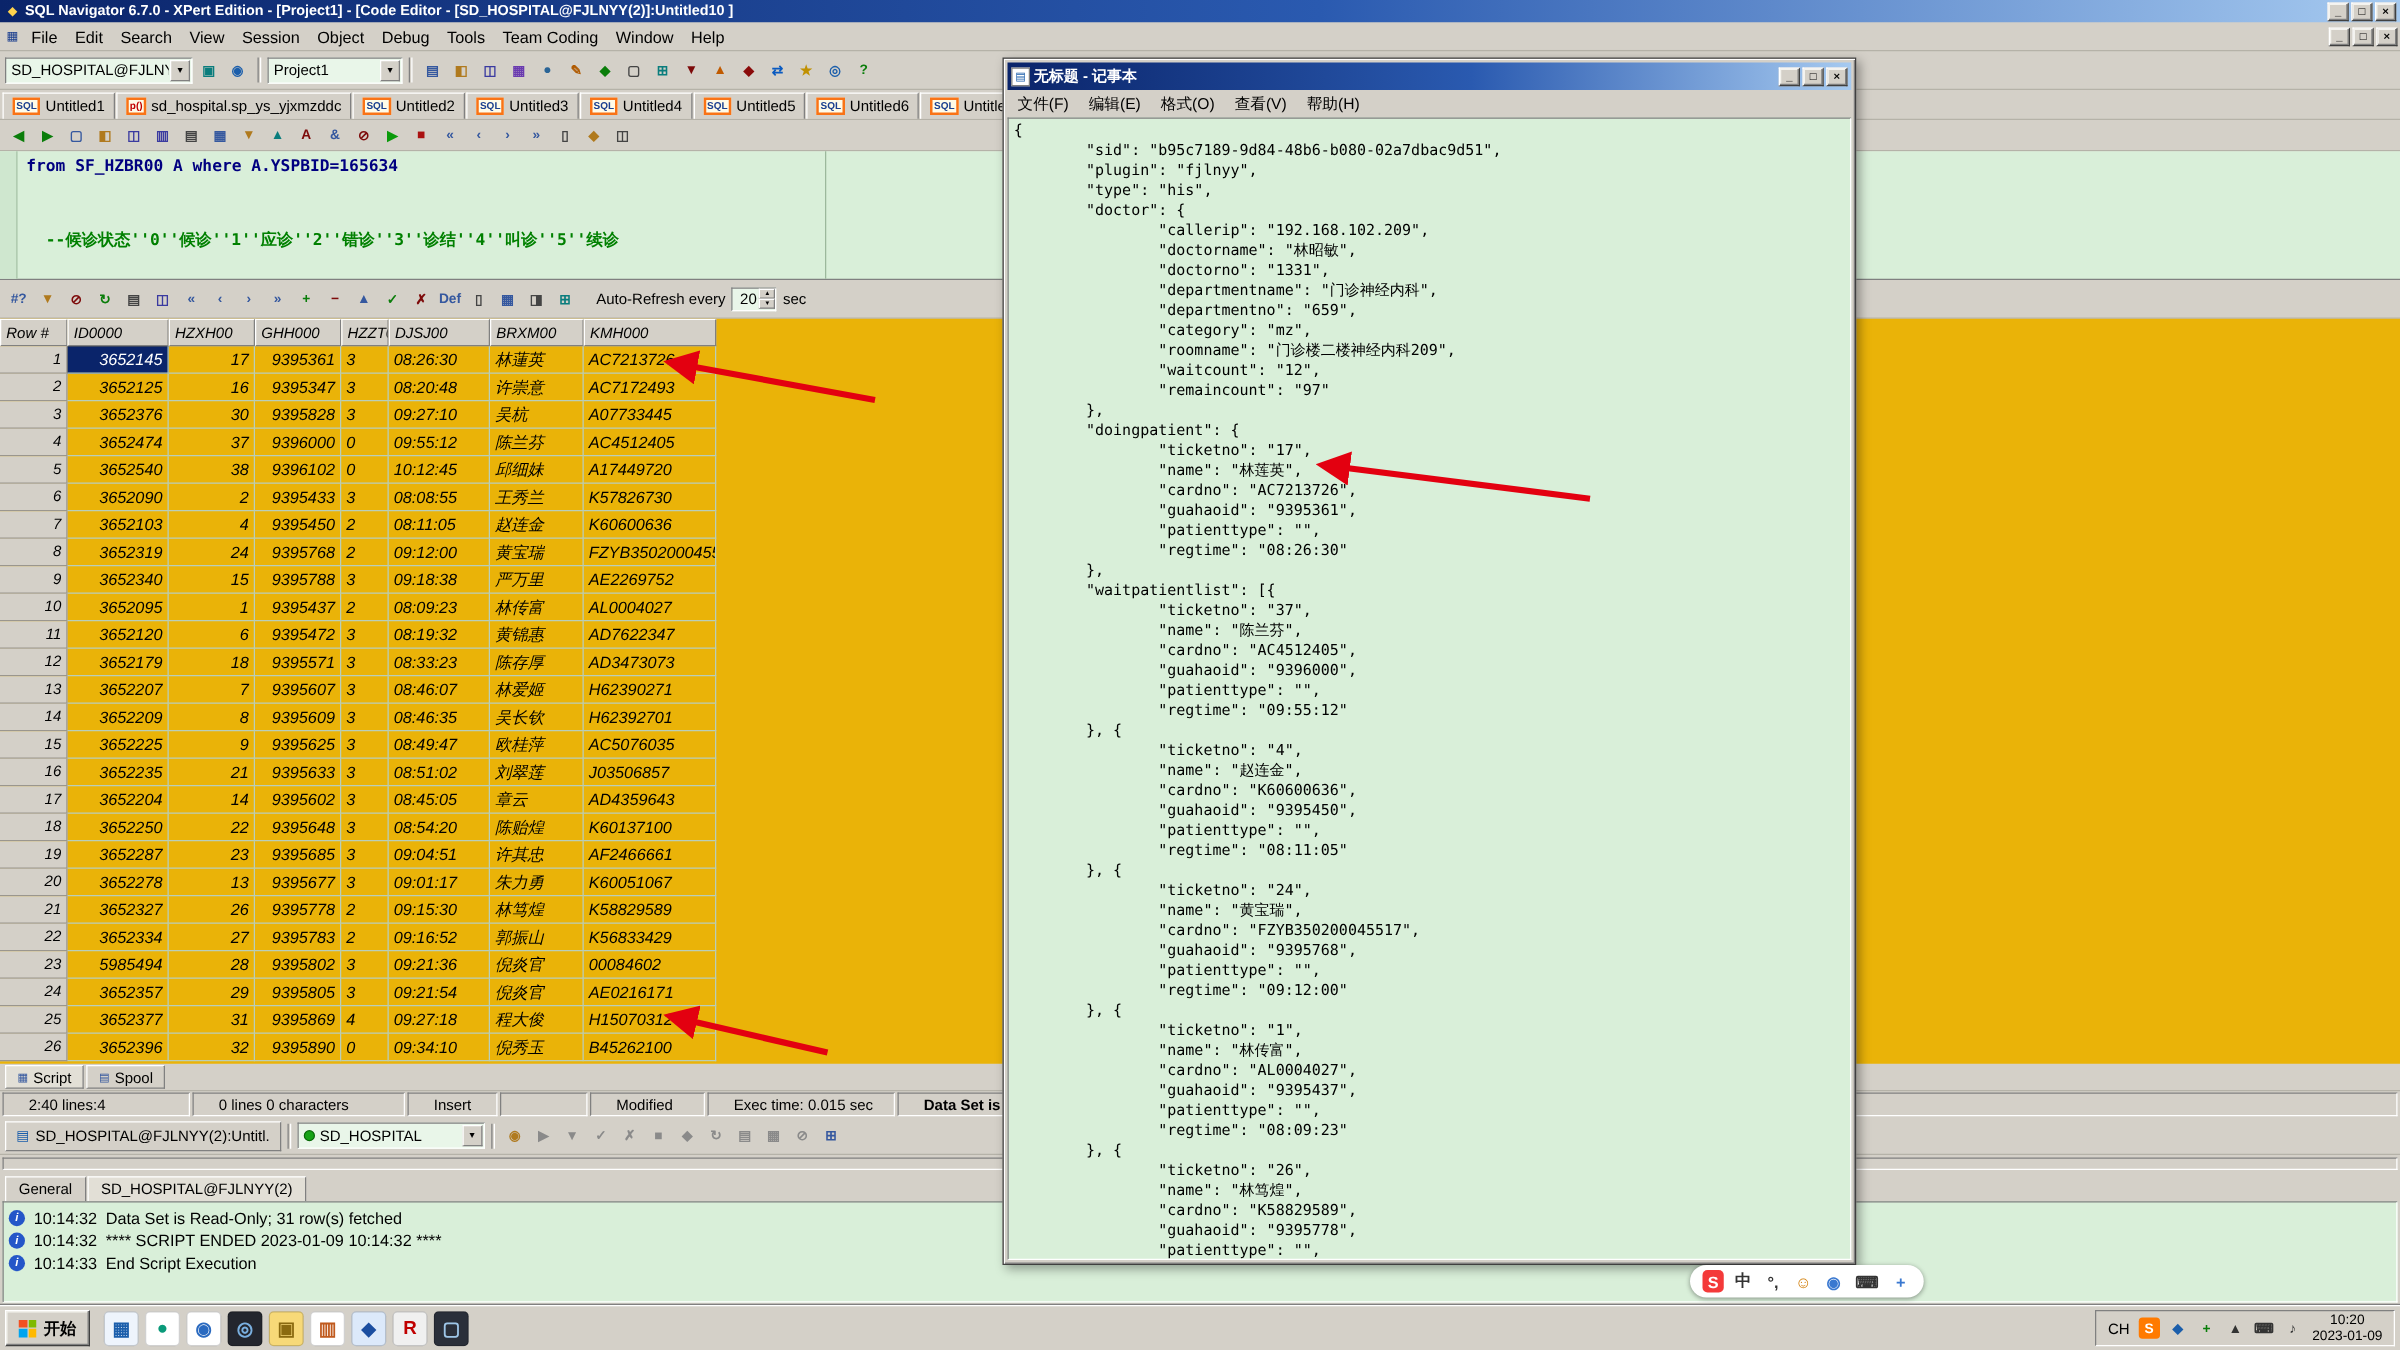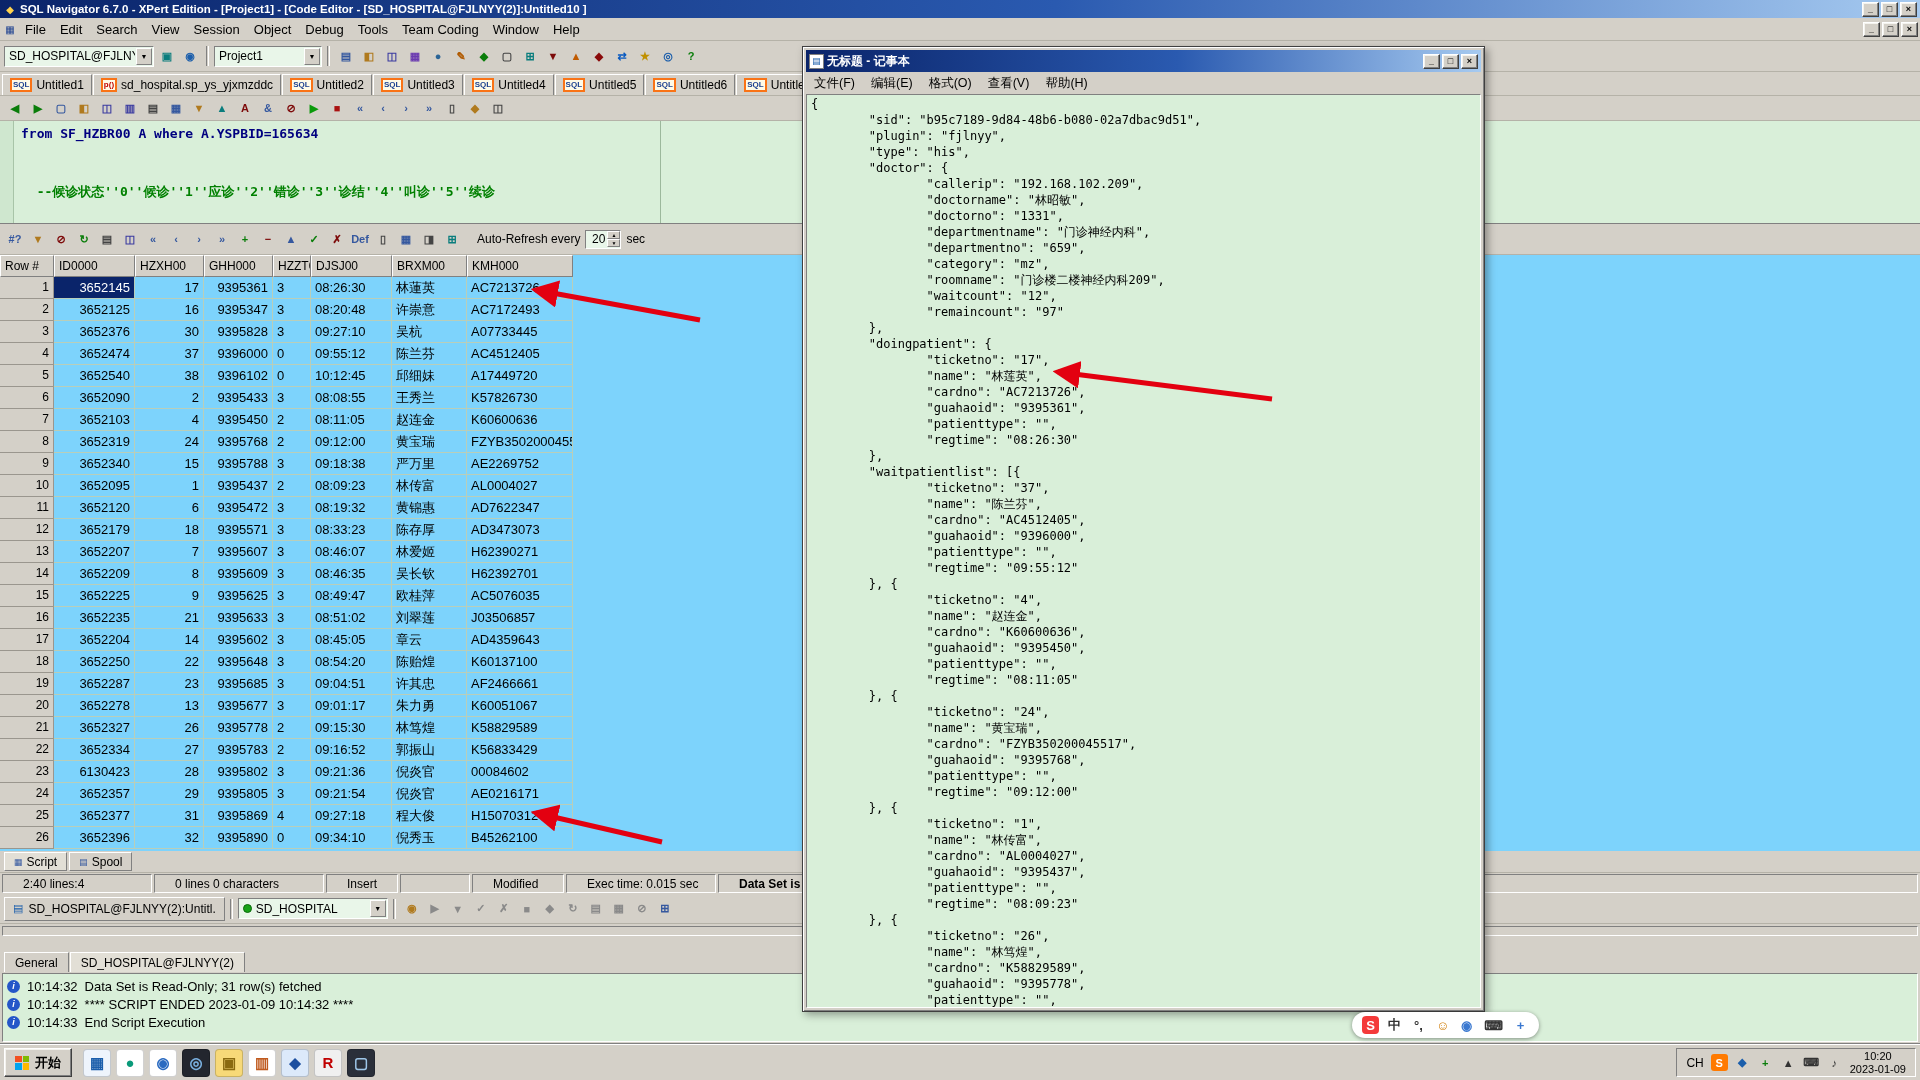--- a/index.html
+++ b/index.html
@@ -31,21 +31,21 @@
 .egutter{position:absolute;left:0;top:0;bottom:0;width:14px;background:#cfe7cf;border-right:1px solid #a8c4a8;}
 .elines{position:absolute;left:21px;top:5px;right:0;font-family:"DejaVu Sans Mono",monospace;font-weight:bold;font-size:13px;}
 .eline{height:19px;white-space:pre;}
 .emargin{position:absolute;left:660px;top:0;bottom:0;width:1px;background:#9cb89c;}
 .gridtb{height:31px;display:flex;align-items:center;padding:0 4px;border-bottom:1px solid #b5b2a8;flex:0 0 auto;background:#d4d0c8;}
 .autorefresh{display:flex;align-items:center;gap:5px;margin-left:14px;font-size:12px;white-space:nowrap;}
 .spin{width:36px;height:19px;background:#e9f6e9;border:1px solid;border-color:#808080 #fff #fff #808080;display:flex;align-items:center;}
 .sval{flex:1;text-align:right;padding-right:2px;font-size:12px;}
 .spinbtns{display:flex;flex-direction:column;width:13px;flex:0 0 auto;}
 .spinbtns span{height:8px;background:#d4d0c8;border:1px solid;border-color:#fff #808080 #808080 #fff;font-size:5px;display:flex;align-items:center;justify-content:center;}
-.gridwrap{height:596px;background:#7dd3fc;overflow:hidden;flex:0 0 auto;}
+.gridwrap{height:596px;background:#eab308;overflow:hidden;flex:0 0 auto;font-style:italic;}
 .ghead{display:flex;height:22px;}
 .hc{background:#d4d0c8;border:1px solid;border-color:#fff #808080 #808080 #fff;font-size:12px;display:flex;align-items:center;padding:0 4px;flex:0 0 auto;white-space:nowrap;overflow:hidden;}
 .ghead > div:nth-of-type(1){width:54px}.ghead > div:nth-of-type(2){width:81px}.ghead > div:nth-of-type(3){width:69px}.ghead > div:nth-of-type(4){width:69px}.ghead > div:nth-of-type(5){width:38px}.ghead > div:nth-of-type(6){width:81px}.ghead > div:nth-of-type(7){width:75px}.ghead > div:nth-of-type(8){width:106px}
 .grid-row{display:flex;height:22px;}
 .gc{border-right:1px solid #b9ceb9;border-bottom:1px solid #b9ceb9;font-size:13px;line-height:21px;padding:0 4px;white-space:nowrap;overflow:hidden;flex:0 0 auto;color:#000;}
 .c-n{width:54px;background:#d4d0c8;border-right:1px solid #9a968e;border-bottom:1px solid #9a968e;text-align:right;font-size:12px;}
 .c-id{width:81px;text-align:right;}
 .c-xh{width:69px;text-align:right;}
 .c-gh{width:69px;text-align:right;}
 .c-zt{width:38px;}
@@ -60,21 +60,21 @@
 .statusbar{height:21px;display:flex;padding:1px 2px;gap:2px;flex:0 0 auto;}
 .sbsegs{display:flex;gap:2px;}
 .sb{border:1px solid;border-color:#808080 #fff #fff #808080;font-size:12px;display:flex;align-items:center;padding:0 20px;white-space:nowrap;overflow:hidden;}
 .sbsegs > div:nth-of-type(1){width:150px}.sbsegs > div:nth-of-type(2){width:170px}.sbsegs > div:nth-of-type(3){width:72px}.sbsegs > div:nth-of-type(4){width:70px}.sbsegs > div:nth-of-type(5){width:92px}.sbsegs > div:nth-of-type(6){width:150px}.sbsegs > div:nth-of-type(7){width:170px;font-weight:bold;}
 .sbfill{flex:1;border:1px solid;border-color:#808080 #fff #fff #808080;}
 .toolbar2{height:30px;display:flex;align-items:center;gap:2px;padding:0 4px;border-bottom:1px solid #b5b2a8;flex:0 0 auto;}
 .docbtn{height:24px;display:flex;align-items:center;gap:5px;padding:0 8px;font-size:12px;border:1px solid;border-color:#fff #808080 #808080 #fff;background:#d4d0c8;white-space:nowrap;}
 .dicon{color:#1b5eab;font-size:11px;}
 .greendot{width:9px;height:9px;border-radius:50%;background:#17a317;border:1px solid #0a6a0a;flex:0 0 auto;margin-right:4px;}
 .dockstrip{height:10px;margin:2px;border:1px solid;border-color:#808080 #fff #fff #808080;flex:0 0 auto;}
-.xtabs{height:23px;display:flex;align-items:flex-start;padding:2px 4px 0;flex:0 0 auto;margin-top:12px;}
+.xtabs{height:23px;display:flex;align-items:center;padding:2px 4px 0;flex:0 0 auto;}
 .xtab{height:20px;padding:0 10px;font-size:12px;display:flex;align-items:center;border:1px solid;border-color:#fff #808080 #808080 #fff;border-bottom:none;margin-right:1px;background:#d4d0c8;white-space:nowrap;}
 .xtabs > div:nth-of-type(2){background:#e2dfd6;}
 .output{flex:1;background:#d9efd9;border:1px solid;border-color:#808080 #fff #fff #808080;margin:0 2px 2px;padding:3px 4px;overflow:hidden;}
 .logline{display:flex;align-items:center;gap:7px;height:18px;font-size:13px;white-space:nowrap;}
 .loginfo{width:13px;height:13px;border-radius:50%;background:#2456c8;color:#fff;font-size:9px;font-weight:bold;font-style:italic;display:flex;align-items:center;justify-content:center;flex:0 0 auto;}
 
 .notepad{position:absolute;left:802px;top:46px;width:683px;height:966px;background:#d4d0c8;border:1px solid #404040;box-shadow:inset 1px 1px 0 #fff,inset -1px -1px 0 #808080,3px 3px 8px rgba(0,0,0,.35);padding:3px;z-index:10;display:flex;flex-direction:column;}
 .np-title{height:22px;background:linear-gradient(90deg,#0a246a 0%,#2a5ab0 55%,#a6caf0 100%);display:flex;align-items:center;padding:0 3px;color:#fff;flex:0 0 auto;}
 .np-title .ttext{font-size:12px;}
 .np-icon{width:15px;height:15px;background:#fff;border:1px solid #808080;color:#1b5eab;font-size:9px;display:flex;align-items:center;justify-content:center;flex:0 0 auto;}
@@ -547,21 +547,21 @@
           <div class="gc c-xh">27</div>
           <div class="gc c-gh">9395783</div>
           <div class="gc c-zt">2</div>
           <div class="gc c-sj">09:16:52</div>
           <div class="gc c-xm">郭振山</div>
           <div class="gc c-km">K56833429</div>
         </div>
 
         <div class="grid-row">
           <div class="gc c-n">23</div>
-          <div class="gc c-id">6130423</div>
+          <div class="gc c-id">5985494</div>
           <div class="gc c-xh">28</div>
           <div class="gc c-gh">9395802</div>
           <div class="gc c-zt">3</div>
           <div class="gc c-sj">09:21:36</div>
           <div class="gc c-xm">倪炎官</div>
           <div class="gc c-km">00084602</div>
         </div>
 
         <div class="grid-row">
           <div class="gc c-n">24</div>

